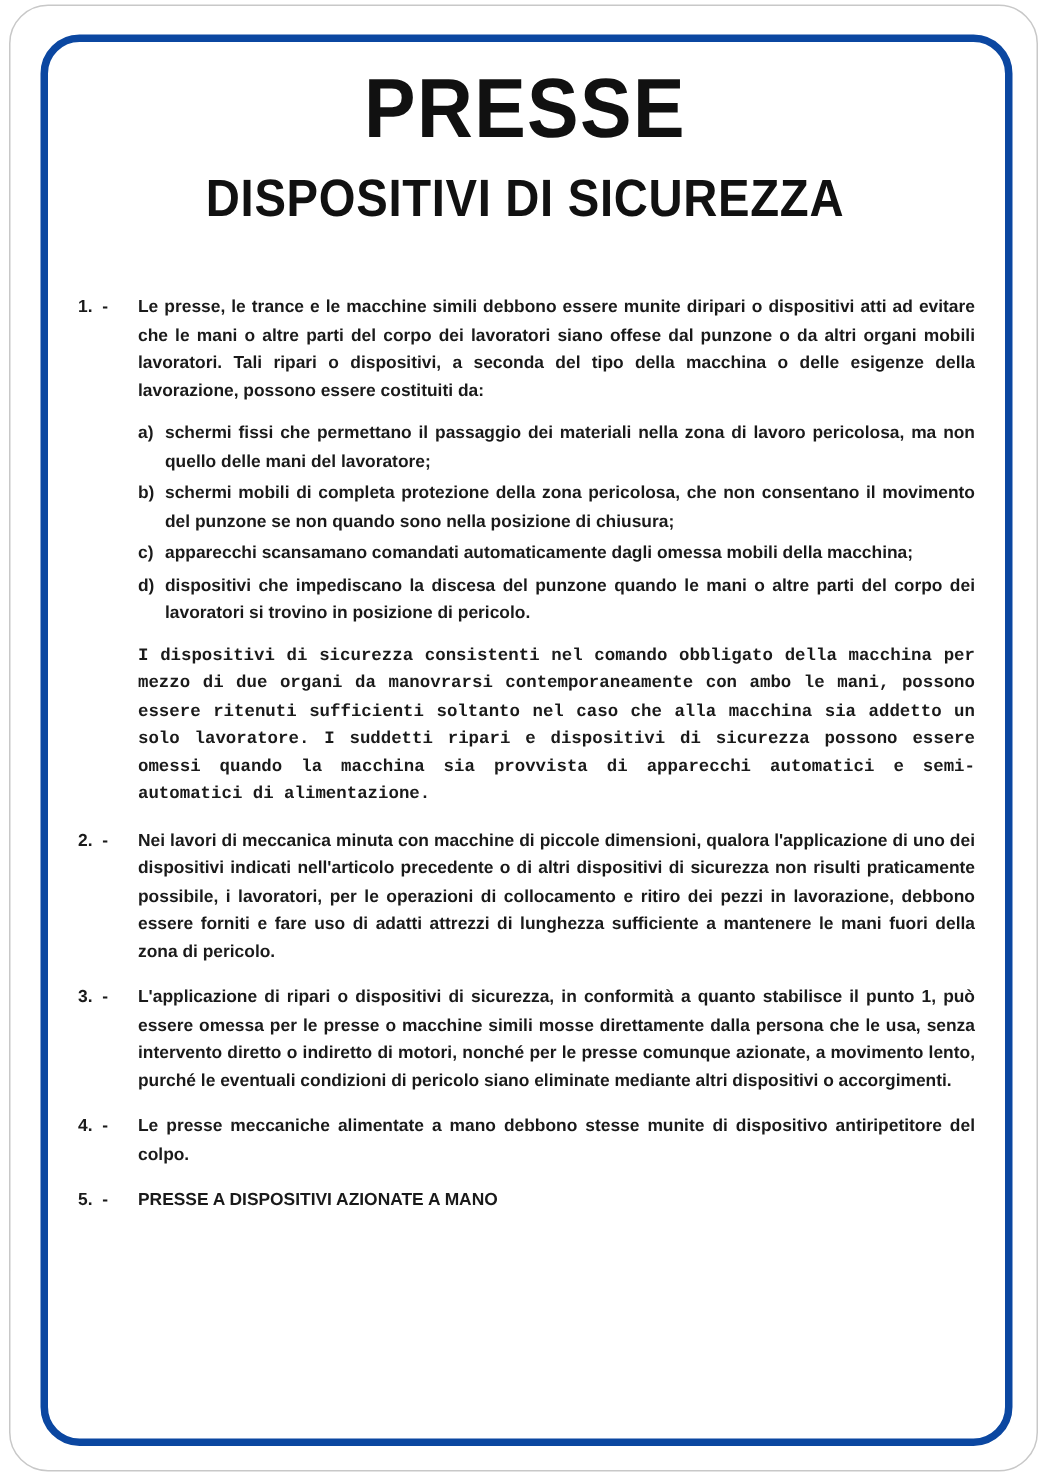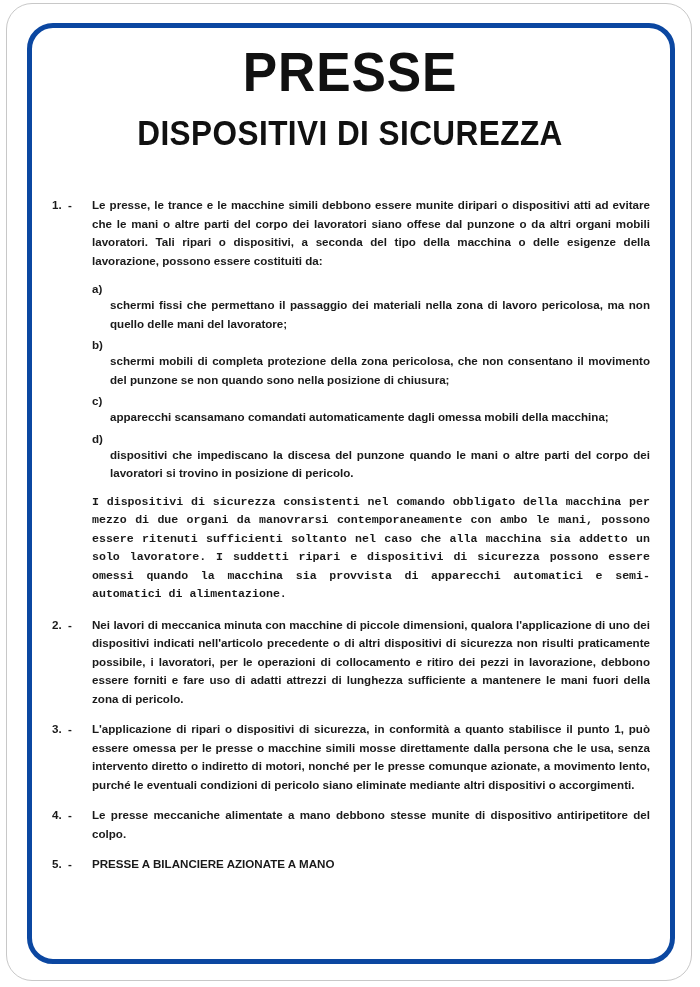--- a/index.html
+++ b/index.html
@@ -29,21 +29,21 @@
     font-family: "Liberation Sans", sans-serif; font-weight: bold; color: #1a1a1a;
     font-size: 11.6px; line-height: 18.5px;
   }
   .item { display: flex; margin-bottom: 12px; }
   .num { width: 40px; flex: 0 0 40px; white-space: pre; }
   .content { flex: 1; text-align: justify; }
   .content p { margin: 0; }
   .para { margin-top: 10px !important; font-family: Liberation Mono, monospace; }
   .subitem { display: flex; margin-top: 3px; }
   .sublabel { width: 18px; flex: 0 0 18px; }
-  .subtext { flex: 1; text-align: justify; margin-top: 16px; }
+  .subtext { flex: 1; text-align: justify; }
   .subs { margin-top: 10px; }
 </style>
 </head>
 <body>
 
 <div class="plate"></div>
 <div class="frame"></div>
 
 <div class="title">PRESSE</div>
 <div class="subtitle">DISPOSITIVI DI SICUREZZA</div>
@@ -93,17 +93,17 @@
   <div class="item">
     <div class="num">4.  -</div>
     <div class="content">
       <p>Le presse meccaniche alimentate a mano debbono stesse munite di dispositivo antiripetitore del colpo.</p>
     </div>
   </div>
 
   <div class="item">
     <div class="num">5.  -</div>
     <div class="content">
-      <p>PRESSE A BILANCIERE AZIONATE A MANO</p>
+      <p>PRESSE A DISPOSITIVI AZIONATE A MANO</p>
     </div>
   </div>
 
 </div>
 
 </body></html>

